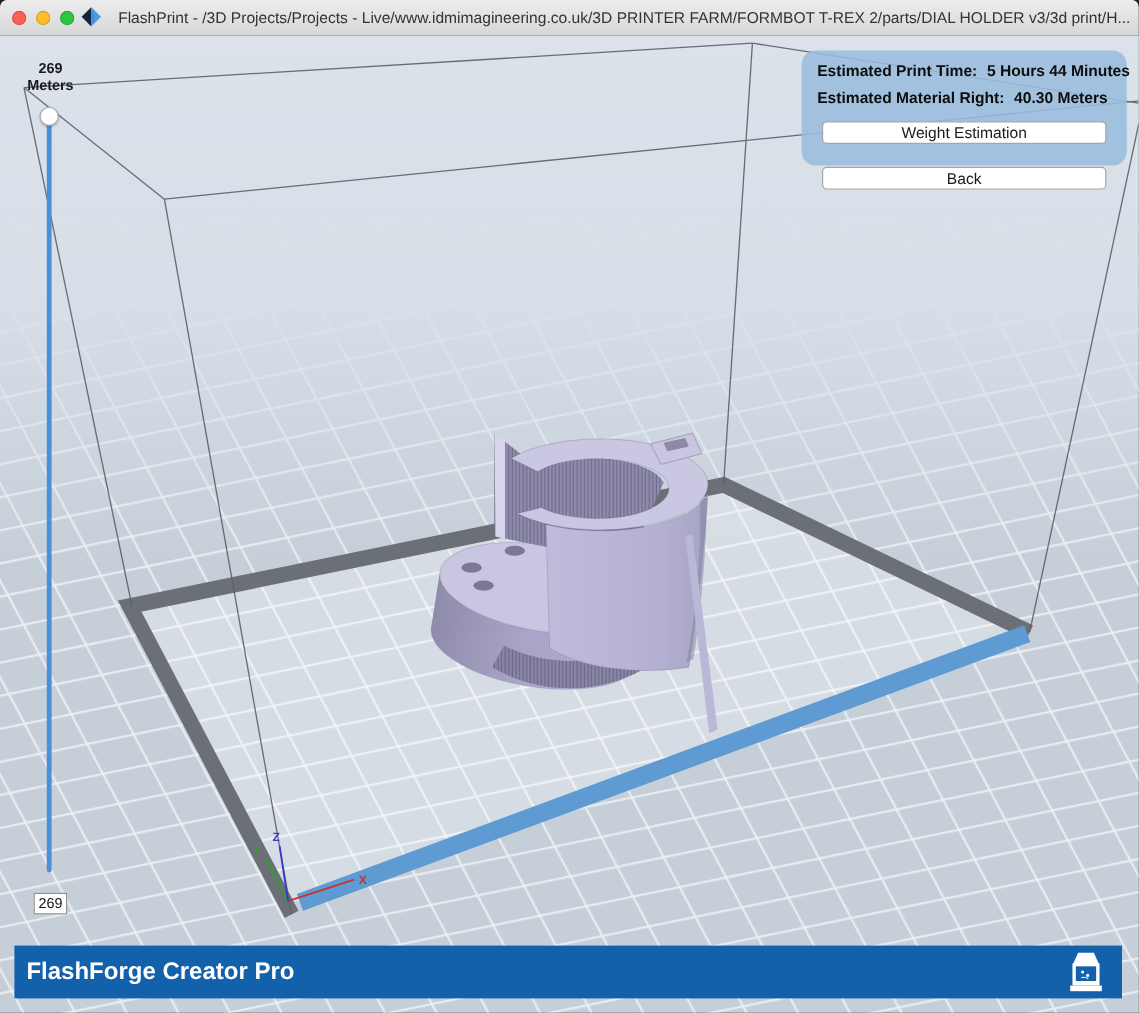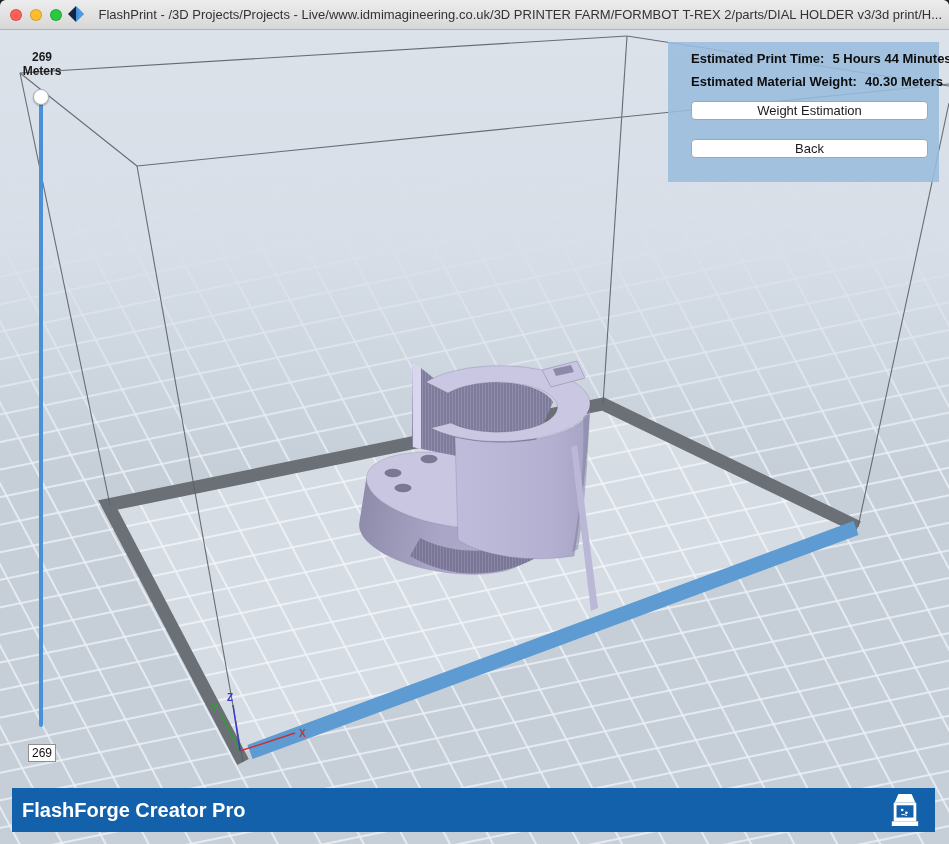--- a/index.html
+++ b/index.html
@@ -43,22 +43,22 @@
     background:#fff;border:1px solid #b0b0b0;border-radius:50%;
     box-shadow:0 1px 2px rgba(0,0,0,0.25);box-sizing:border-box;
   }
   .slider-value{
     position:absolute;left:28px;top:744px;width:28px;height:18px;z-index:20;
     background:#fff;border:1px solid #8f8f8f;box-sizing:border-box;
     font-size:12px;color:#111;text-align:center;line-height:16px;
   }
   
   .info-panel{
-    position:absolute;left:668px;top:42px;width:271px;height:140px;z-index:22;
-    background:rgba(154,188,222,0.87);box-sizing:border-box;padding:9px 23px;
+    position:absolute;left:668px;top:42px;width:271px;height:96px;z-index:22;
+    background:rgba(154,188,222,0.87);box-sizing:border-box;padding:9px 13px;border-radius:12px;
   }
   .info-row{font-size:13px;font-weight:bold;color:#0d0d0d;line-height:16px;margin-bottom:7px;white-space:nowrap;}
   .info-row .val{margin-left:8px;}
   .panel-btn{
     display:block;width:237px;height:19px;margin:0 auto;border:1px solid #a6a6a6;border-radius:4px;
     background:#fff;font-family:"Liberation Sans",sans-serif;font-size:13px;color:#1a1a1a;
     line-height:17px;padding:0;cursor:default;
   }
   .panel-btn.first{margin-top:11px;}
   .panel-btn.second{margin-top:19px;}
@@ -178,21 +178,21 @@
   <div class="layer-unit">Meters</div>
   <div class="slider-track"></div>
   <div class="slider-knob"></div>
   <div class="slider-value">269</div>
 
   <div class="info-panel">
     <div class="info-row">
       <span>Estimated Print Time:</span><span class="val">5 Hours 44 Minutes</span>
     </div>
     <div class="info-row">
-      <span>Estimated Material Weight:</span><span class="val">40.30 Meters</span>
+      <span>Estimated Material Right:</span><span class="val">40.30 Meters</span>
     </div>
     <button class="panel-btn first">Weight Estimation</button>
     <button class="panel-btn second">Back</button>
   </div>
 
   <div class="statusbar">
     <div class="name">FlashForge Creator Pro</div>
     <div class="printer-ic">
       <svg width="32" height="34" viewBox="0 0 34 36">
         <path d="M10,1 h14 l4,9 h-22 z" fill="#ffffff"></path>

